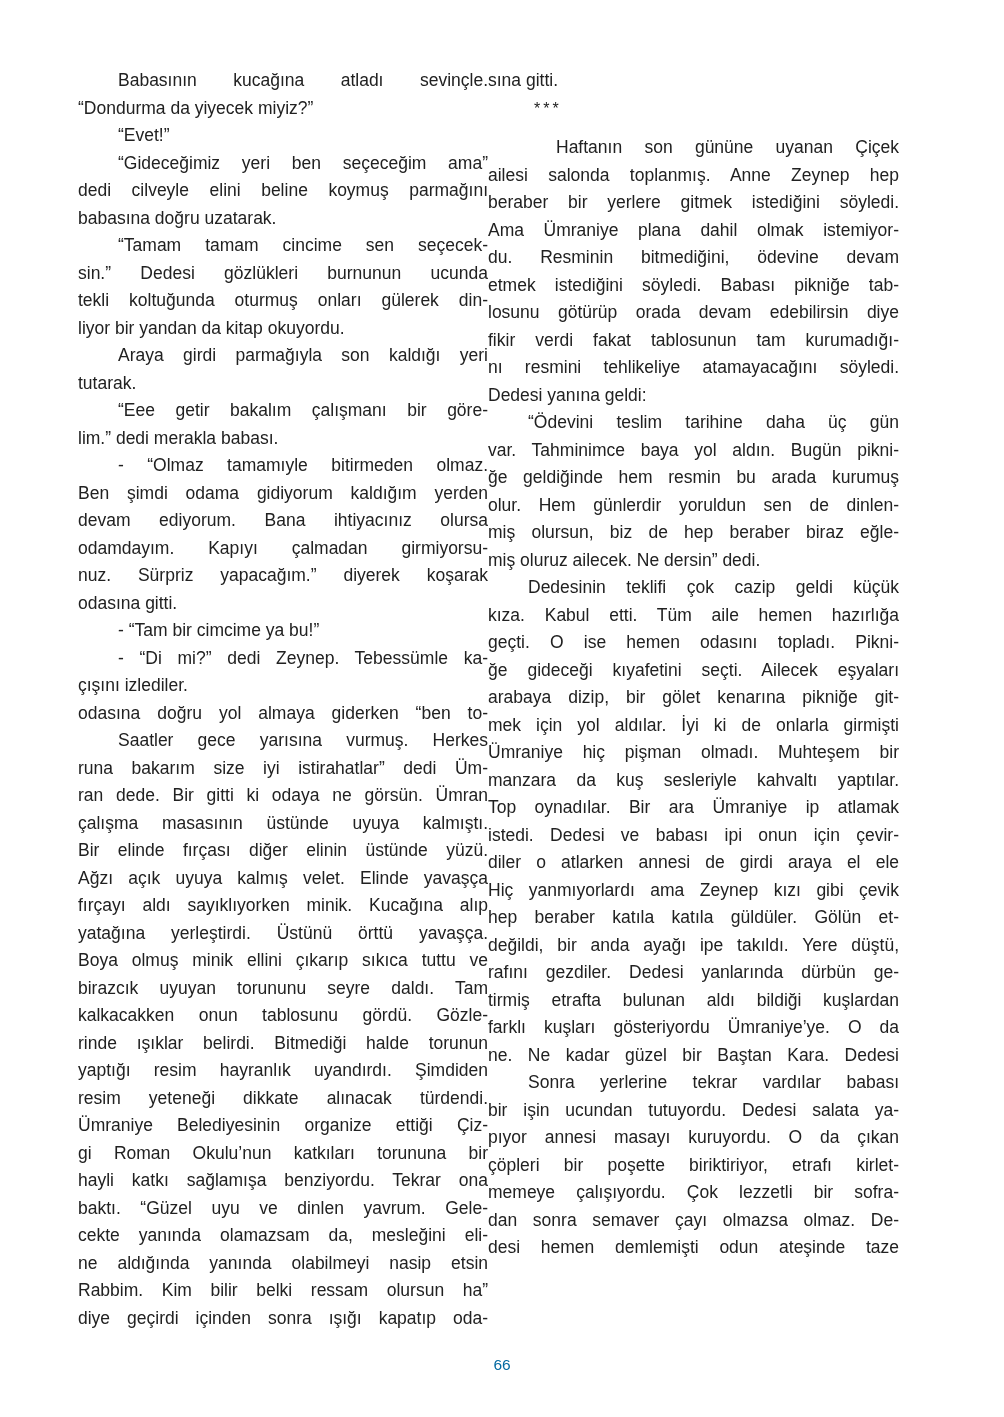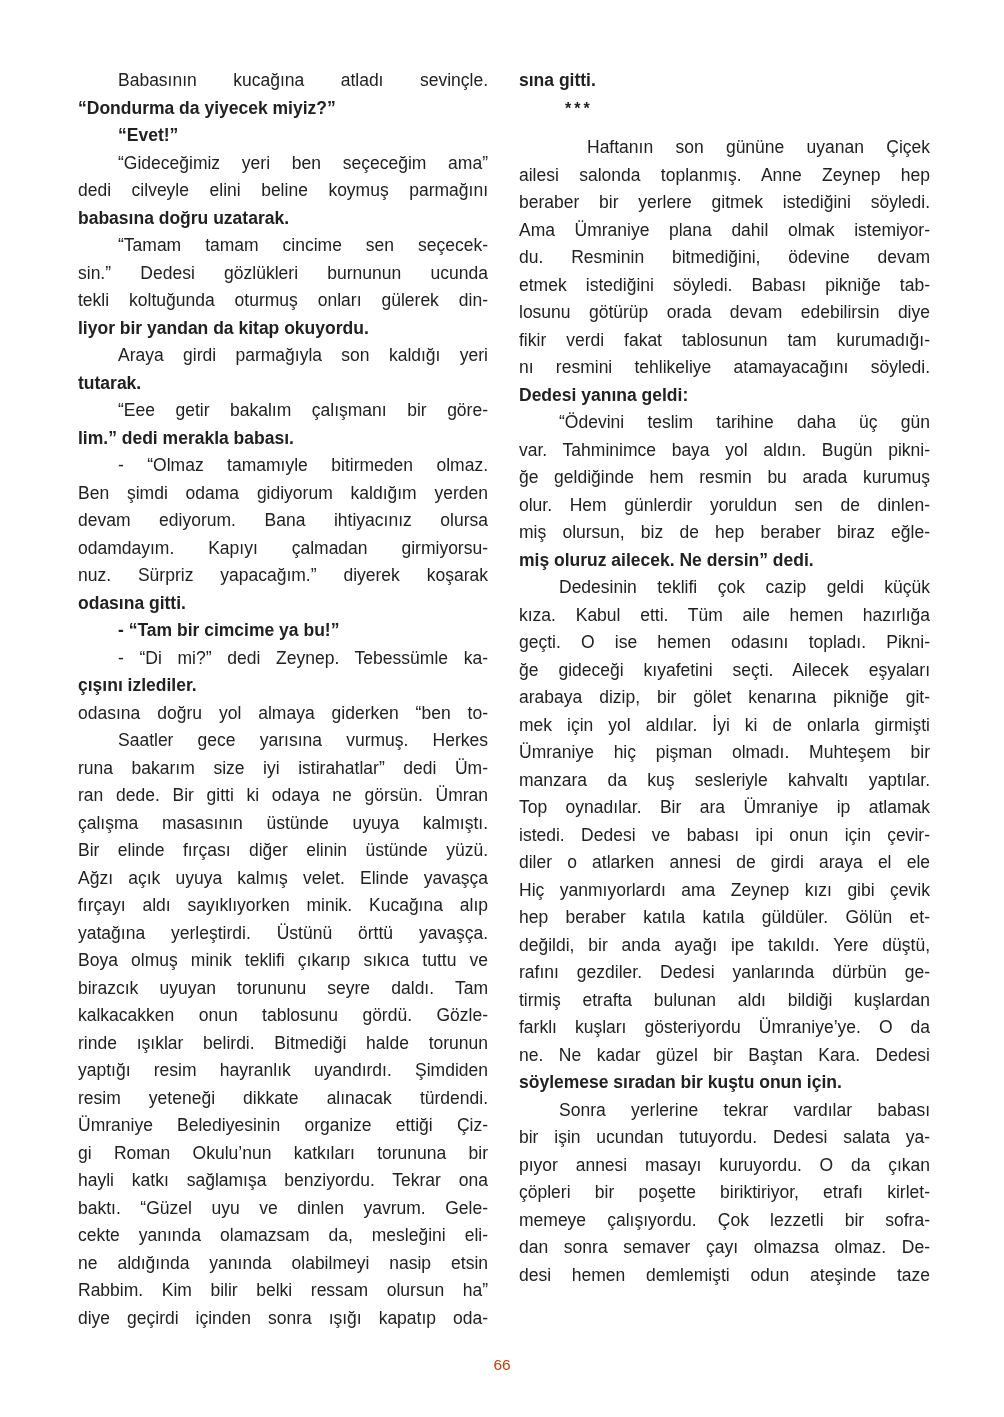--- a/index.html
+++ b/index.html
@@ -15,56 +15,54 @@
     font-family: "Liberation Sans", "DejaVu Sans", sans-serif;
     color: #212121;
     overflow: hidden;
   }
   .columns {
     position: absolute;
     left: 78px;
     top: 67px;
     width: 852px;
     display: flex;
-    gap: 31px;
   }
   .col {
     flex: 0 0 410px;
     width: 410px;
     font-size: 17.5px;
     line-height: 27.5px;
   }
   .col:last-child { flex-basis: 411px; width: 411px; }
   .line {
     text-align: justify;
     text-align-last: justify;
     white-space: normal;
   }
   .line.end {
     text-align: justify;
     text-align-last: left;
-    font-weight: bold;
   }
   .line.ind1 { text-indent: 40px; }
   .line.ind2 { text-indent: 68px; }
   .line.sep {
     text-align-last: left;
     text-indent: 46px;
     letter-spacing: 3px;
     margin-bottom: 12px;
     font-size: 16px;
   }
   .page-number {
     position: absolute;
     left: 0;
     right: 0;
     top: 1356px;
     text-align: center;
     font-size: 15.5px;
-    color: #c2410c;
+    color: #0369a1;
   }
 </style>
 </head>
 <body>
 
 <div class="page">
   <div class="columns">
     <div class="col">
         <div class="line ind1">Babasının kucağına atladı sevinçle.</div>
         <div class="line end">“Dondurma da yiyecek miyiz?”</div>
@@ -91,21 +89,21 @@
         <div class="line end">çışını izlediler.</div>
         <div class="line">odasına doğru yol almaya giderken “ben to-</div>
         <div class="line ind1">Saatler gece yarısına vurmuş. Herkes</div>
         <div class="line">runa bakarım size iyi istirahatlar” dedi Üm-</div>
         <div class="line">ran dede. Bir gitti ki odaya ne görsün. Ümran</div>
         <div class="line">çalışma masasının üstünde uyuya kalmıştı.</div>
         <div class="line">Bir elinde fırçası diğer elinin üstünde yüzü.</div>
         <div class="line">Ağzı açık uyuya kalmış velet. Elinde yavaşça</div>
         <div class="line">fırçayı aldı sayıklıyorken minik. Kucağına alıp</div>
         <div class="line">yatağına yerleştirdi. Üstünü örttü yavaşça.</div>
-        <div class="line">Boya olmuş minik teklifi çıkarıp sıkıca tuttu ve</div>
+        <div class="line">Boya olmuş minik ellini çıkarıp sıkıca tuttu ve</div>
         <div class="line">birazcık uyuyan torununu seyre daldı. Tam</div>
         <div class="line">kalkacakken onun tablosunu gördü. Gözle-</div>
         <div class="line">rinde ışıklar belirdi. Bitmediği halde torunun</div>
         <div class="line">yaptığı resim hayranlık uyandırdı. Şimdiden</div>
         <div class="line">resim yeteneği dikkate alınacak türdendi.</div>
         <div class="line">Ümraniye Belediyesinin organize ettiği Çiz-</div>
         <div class="line">gi Roman Okulu’nun katkıları torununa bir</div>
         <div class="line">hayli katkı sağlamışa benziyordu. Tekrar ona</div>
         <div class="line">baktı. “Güzel uyu ve dinlen yavrum. Gele-</div>
         <div class="line">cekte yanında olamazsam da, mesleğini eli-</div>
@@ -143,21 +141,20 @@
         <div class="line">Top oynadılar. Bir ara Ümraniye ip atlamak</div>
         <div class="line">istedi. Dedesi ve babası ipi onun için çevir-</div>
         <div class="line">diler o atlarken annesi de girdi araya el ele</div>
         <div class="line">Hiç yanmıyorlardı ama Zeynep kızı gibi çevik</div>
         <div class="line">hep beraber katıla katıla güldüler. Gölün et-</div>
         <div class="line">değildi, bir anda ayağı ipe takıldı. Yere düştü,</div>
         <div class="line">rafını gezdiler. Dedesi yanlarında dürbün ge-</div>
         <div class="line">tirmiş etrafta bulunan aldı bildiği kuşlardan</div>
         <div class="line">farklı kuşları gösteriyordu Ümraniye’ye. O da</div>
         <div class="line">ne. Ne kadar güzel bir Baştan Kara. Dedesi</div>
-        <div class="line end">söylemese sıradan bir kuştu onun için.</div>
         <div class="line ind1">Sonra yerlerine tekrar vardılar babası</div>
         <div class="line">bir işin ucundan tutuyordu. Dedesi salata ya-</div>
         <div class="line">pıyor annesi masayı kuruyordu. O da çıkan</div>
         <div class="line">çöpleri bir poşette biriktiriyor, etrafı kirlet-</div>
         <div class="line">memeye çalışıyordu. Çok lezzetli bir sofra-</div>
         <div class="line">dan sonra semaver çayı olmazsa olmaz. De-</div>
         <div class="line">desi hemen demlemişti odun ateşinde taze</div>
       </div>
   </div>
   <div class="page-number">66</div>

